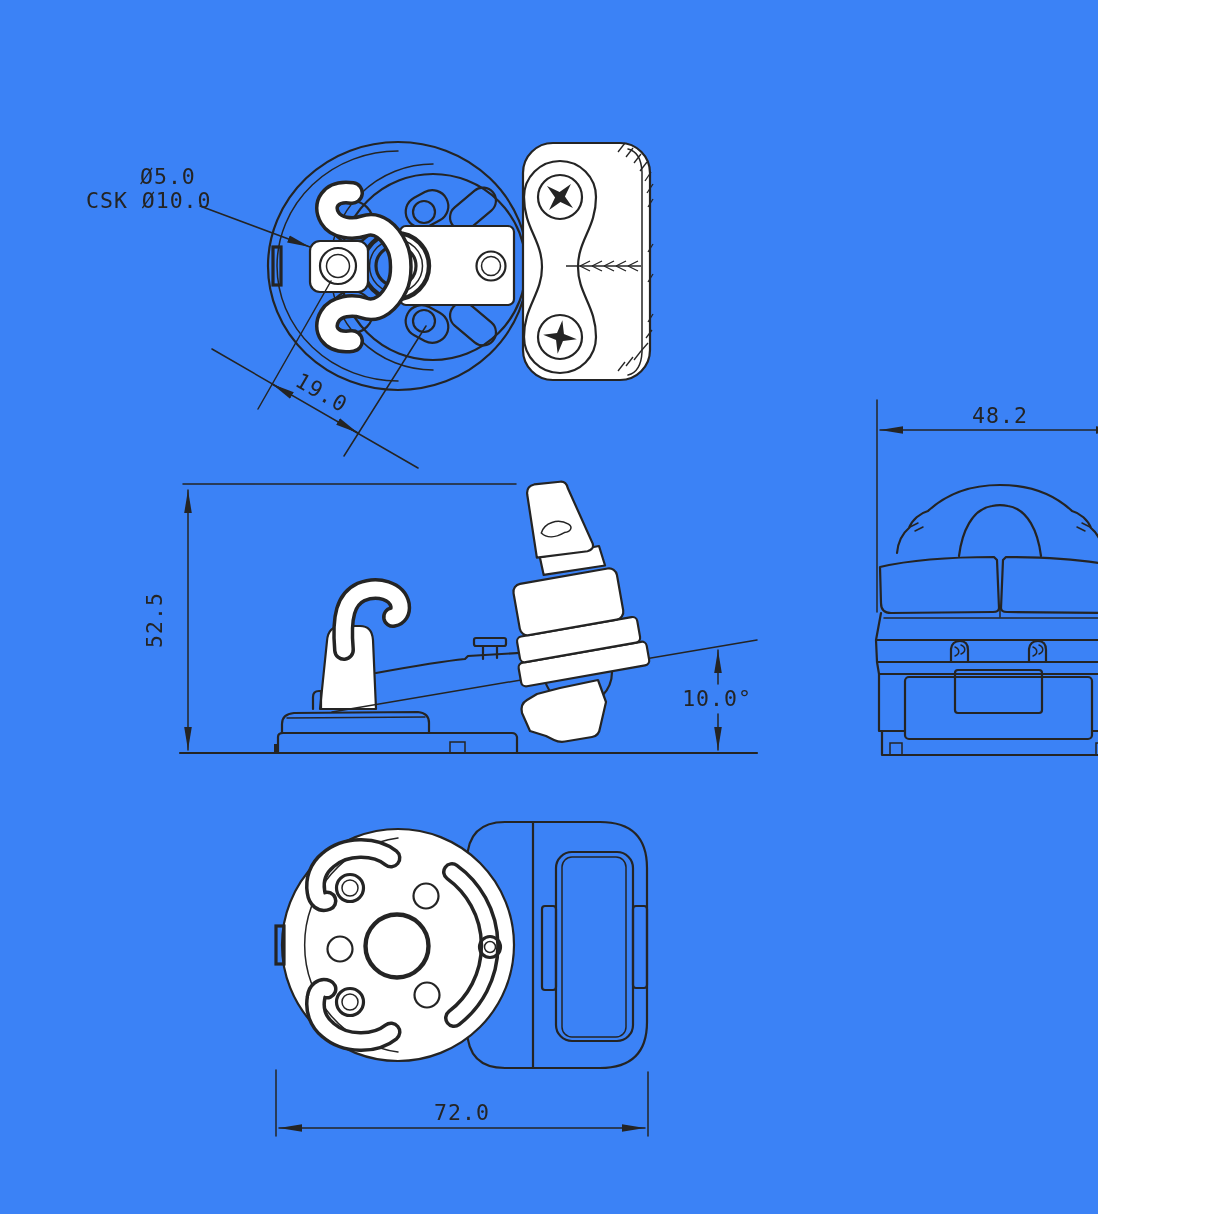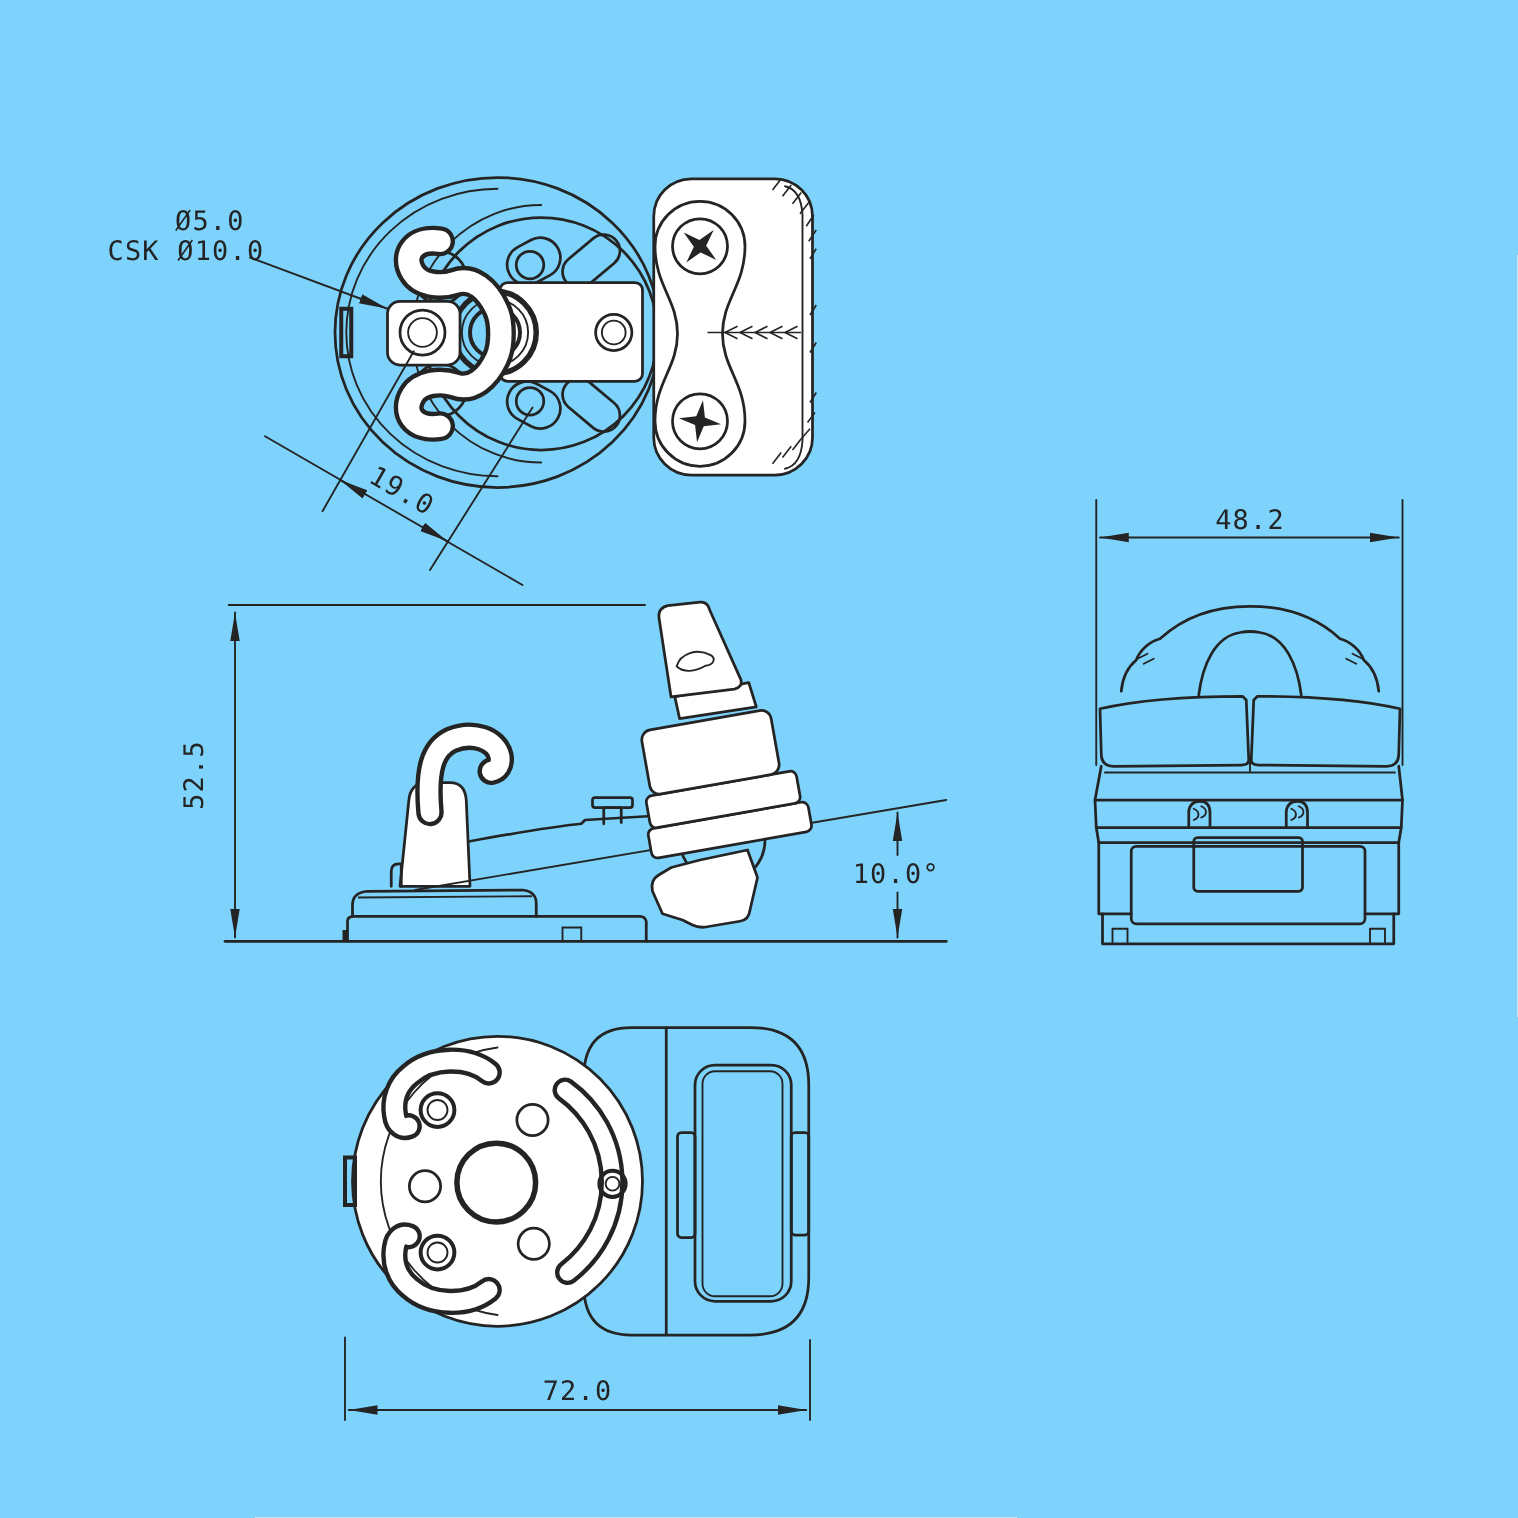--- a/index.html
+++ b/index.html
@@ -1,16 +1,16 @@
 <!DOCTYPE html>
 <html><head>
 <meta charset="utf-8">
 <style>
   html,body{margin:0;padding:0;background:#ffffff;}
-  .stage{width:1214px;height:1214px;background:#7dd3fc;position:relative;overflow:hidden;}
+  .stage{width:1098px;height:1214px;background:#3b82f6;position:relative;overflow:hidden;}
   svg{display:block;}
   .ln{fill:none;stroke:#242424;stroke-width:2.2;stroke-linecap:round;stroke-linejoin:round;}
   .tn{fill:none;stroke:#242424;stroke-width:1.5;stroke-linecap:round;}
   .bd{fill:none;stroke:#242424;stroke-width:4.4;}
   .md{fill:none;stroke:#242424;stroke-width:3.2;}
   .wt{fill:#ffffff;stroke:#242424;stroke-width:2.2;stroke-linejoin:round;}
   .tubeB{fill:none;stroke:#242424;stroke-linecap:round;stroke-linejoin:round;}
   .tubeW{fill:none;stroke:#ffffff;stroke-linecap:round;stroke-linejoin:round;}
   text.dim{font-family:"DejaVu Sans Mono","Liberation Mono",monospace;font-size:21.5px;fill:#242424;letter-spacing:1px;}
 </style>

